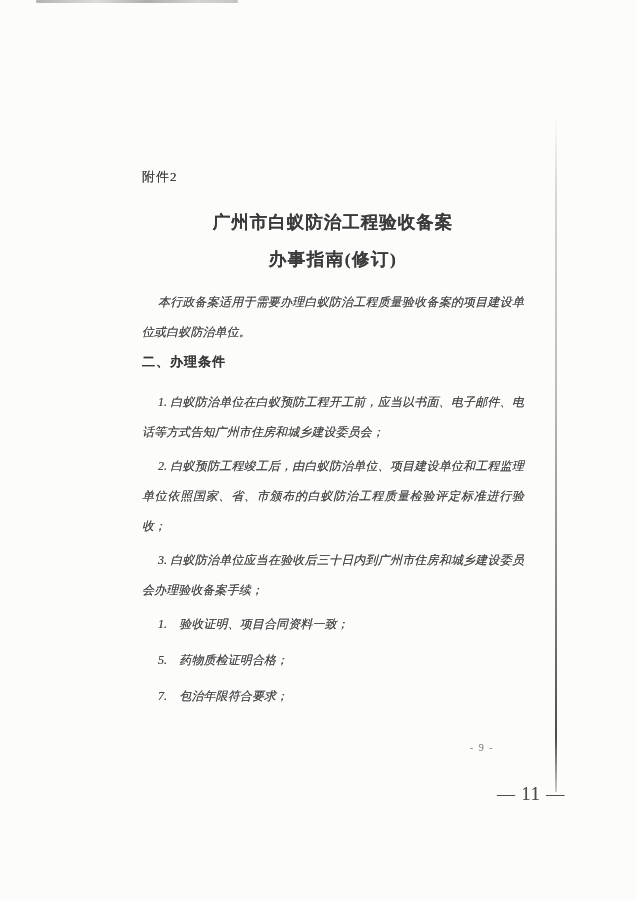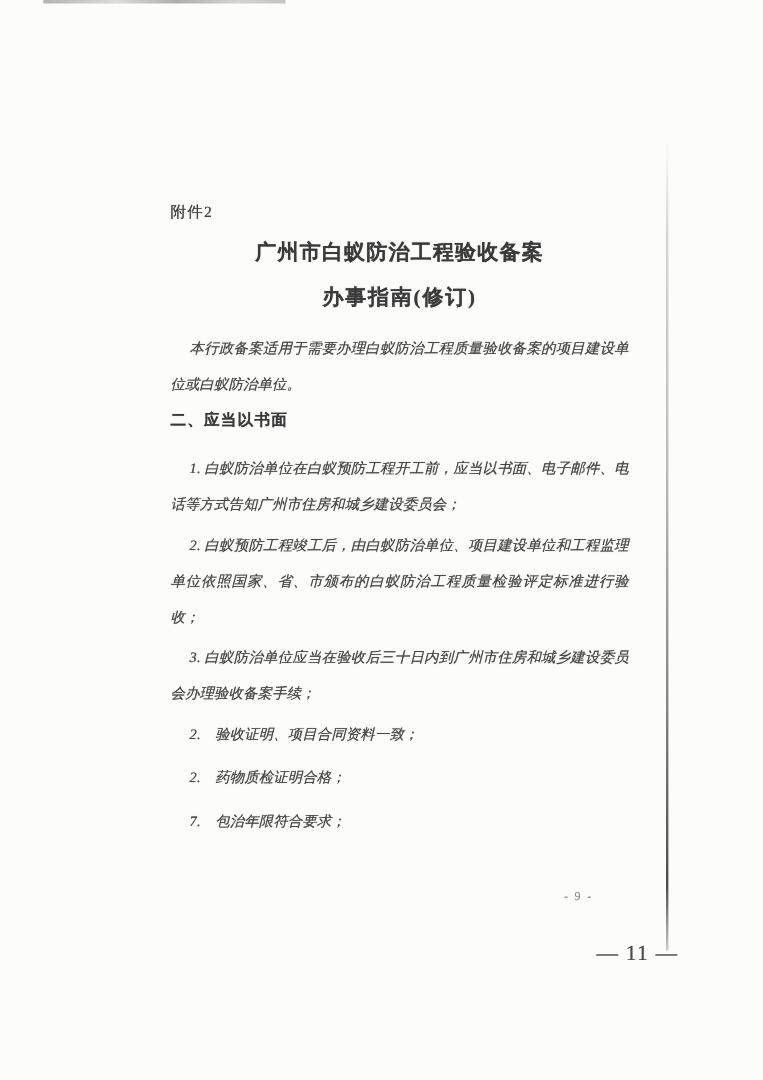--- a/index.html
+++ b/index.html
@@ -32,21 +32,21 @@
   .content {
     position: absolute; left: 142px; top: 168px; width: 382px;
     color: #464646;
     text-shadow: 0 0 0.6px rgba(80,80,80,.85);
   }
 
   .attachment { font-size: 13px; color: #3f3f3f; letter-spacing: 1px; }
 
   .title { margin: 0; text-align: center; font-weight: bold; color: #3a3a3a; }
   .title .t1 {
-    display: block; margin-top: 12px;
+    display: block; margin-top: 24px;
     font-size: 17.5px; letter-spacing: 1px; line-height: 24px;
   }
   .title .t2 {
     display: block; margin-top: 13px;
     font-size: 17.5px; letter-spacing: 1.5px; line-height: 24px;
   }
 
   .heading {
     font-size: 13px; font-weight: bold; color: #383838;
     letter-spacing: 1px; line-height: 18px;
@@ -88,31 +88,31 @@
     <div class="attachment">附件2</div>
 
     <h1 class="title">
       <span class="t1">广州市白蚁防治工程验收备案</span>
       <span class="t2">办事指南(修订)</span>
     </h1>
 
 
     <p class="body para indent">本行政备案适用于需要办理白蚁防治工程质量验收备案的项目建设单位或白蚁防治单位。</p>
 
-    <div class="heading h2">二、应当以书面</div>
+    <div class="heading h2">二、办理条件</div>
 
     <p class="body item-first indent">1. 白蚁防治单位在白蚁预防工程开工前，应当以书面、电子邮件、电话等方式告知广州市住房和城乡建设委员会；</p>
 
     <p class="body item-tight indent">2. 白蚁预防工程竣工后，由白蚁防治单位、项目建设单位和工程监理单位依照国家、省、市颁布的白蚁防治工程质量检验评定标准进行验收；</p>
 
     <p class="body item-tight indent">3. 白蚁防治单位应当在验收后三十日内到广州市住房和城乡建设委员会办理验收备案手续；</p>
 
-    <p class="body item-tight indent">2.　验收证明、项目合同资料一致；</p>
+    <p class="body item-tight indent">1.　验收证明、项目合同资料一致；</p>
 
-    <p class="body item-loose indent">2.　药物质检证明合格；</p>
+    <p class="body item-loose indent">5.　药物质检证明合格；</p>
 
 
     <p class="body item-loose indent">7.　包治年限符合要求；</p>
 
   </div>
 
   <div class="inner-pageno">- 9 -</div>
 
   <div class="footer-pageno">— 11 —</div>
 

